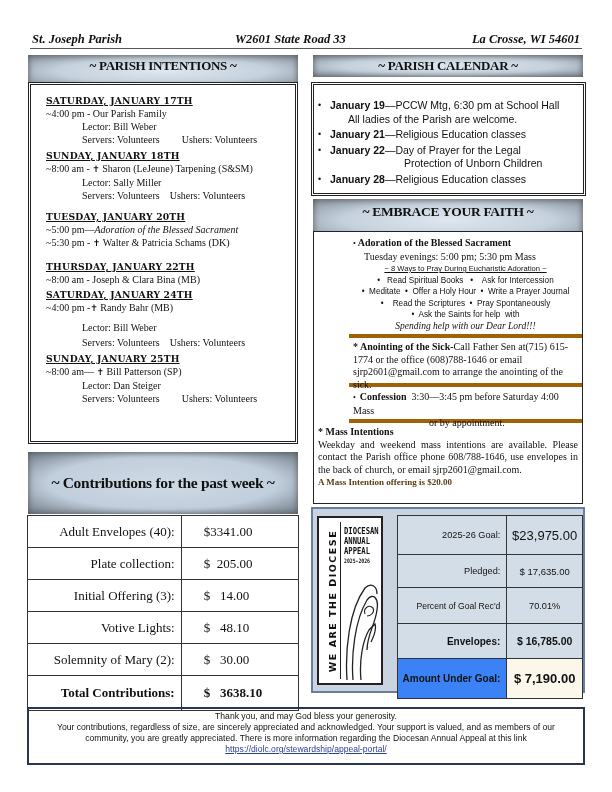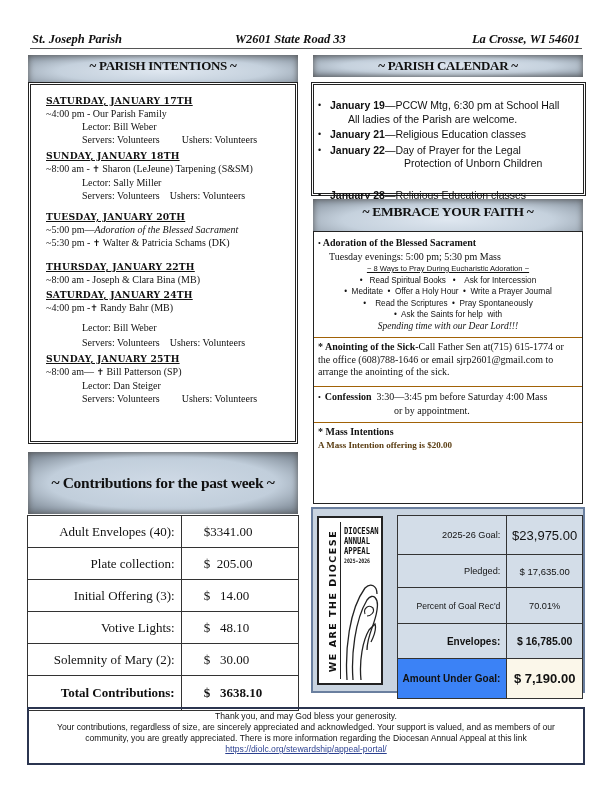--- a/index.html
+++ b/index.html
@@ -27,21 +27,21 @@
   .cross { font-family:"DejaVu Sans", sans-serif; font-weight:bold; font-size:9px; }
 
   
   .cal { font-family:"Liberation Sans", sans-serif; font-size:10.5px; line-height:13.5px; }
   .cal .it { position:relative; padding-left:14px; white-space:nowrap; }
   .cal .it::before { content:"•"; position:absolute; left:2px; font-size:9px; }
   .cal b { font-weight:bold; }
 
   
   .faith { font-size:10px; line-height:12.5px; }
-  .sec { border-bottom:1px solid #a16207; padding:3px 4px 3px 4px; }
+  .sec { border-bottom:4px solid #a16207; padding:3px 4px 3px 4px;margin-left:35px; }
   .sans { font-family:"Liberation Sans", sans-serif; font-size:8.2px; line-height:11.5px; text-align:center; }
 
   
   .ctab { border-collapse:collapse; font-size:13px; }
   .ctab td { border:1.2px solid #333; height:31px; padding:0 6px; }
   .ctab td.l { text-align:right; width:144px; }
   .ctab td.v { text-align:left; padding-left:22px; width:90px; }
 
   
   .daa { font-family:"Liberation Sans", sans-serif; }
@@ -108,47 +108,48 @@
 </div>
 
 <div class="abs bar" style="left:313px;top:55px;width:270px;height:22px;line-height:22px;font-size:13px;">
   <span>~ PARISH CALENDAR ~</span>
 </div>
 <div class="abs box cal" style="left:311px;top:82px;width:275px;height:114px;padding:14px 4px 0 2px;">
   <div class="it"><b>January 19</b><span>—PCCW Mtg, 6:30 pm at School Hall</span></div>
   <div style="padding-left:32px;margin-bottom:2px">All ladies of the Parish are welcome.</div>
   <div class="it" style="margin-bottom:2px"><b>January 21</b><span>—Religious Education classes</span></div>
   <div class="it"><b>January 22</b><span>—Day of Prayer for the Legal</span></div>
-  <div style="padding-left:88px;margin-bottom:18px">Protection of Unborn Children</div>
+  <div style="padding-left:88px;margin-bottom:2px">Protection of Unborn Children</div>
   <div class="it"><b>January 28</b><span>—Religious Education classes</span></div>
 </div>
 
 <div class="abs bar" style="left:313px;top:199px;width:270px;height:42px;line-height:26px;font-size:13.5px;">
   <span>~ EMBRACE  YOUR  FAITH ~</span>
 </div>
 <div class="abs faith" style="left:313px;top:231px;width:270px;height:273px;border:1.5px solid #222;box-sizing:border-box;background:#fff;">
   <div class="sec" style="height:106px;box-sizing:border-box;padding-top:5px;">
     <div><span style="font-size:8px">•&nbsp;</span><b>Adoration of the Blessed Sacrament</b></div>
     <div style="padding-left:11px;">Tuesday evenings: 5:00 pm; 5:30 pm Mass</div>
     <div class="sans" style="text-decoration:underline;font-size:7.6px;">~ 8 Ways to Pray During Eucharistic Adoration ~</div>
     <div class="sans" style="white-space:pre">•   Read Spiritual Books   •    Ask for Intercession</div>
     <div class="sans" style="white-space:pre">•  Meditate  •  Offer a Holy Hour  •  Write a Prayer Journal</div>
     <div class="sans" style="white-space:pre">•    Read the Scriptures  •  Pray Spontaneously</div>
     <div class="sans" style="white-space:pre">•  Ask the Saints for help  with</div>
-    <div style="text-align:center;font-style:italic;font-size:9.5px;line-height:11px;">Spending time with our Dear Lord!!!</div>
+    <div style="text-align:center;font-style:italic;font-size:9.5px;line-height:11px;">Spending help with our Dear Lord!!!</div>
   </div>
   <div class="sec" style="height:49px;box-sizing:border-box;">
     <b>* Anointing of the Sick-</b><span>Call Father Sen at(715) 615-1774 or the office (608)788-1646 or email sjrp2601@gmail.com to arrange the anointing of the sick.</span>
   </div>
   <div class="sec" style="height:36px;box-sizing:border-box;padding-top:4px;">
     <div><span style="font-size:8px">•&nbsp;&nbsp;</span><b>Confession</b>&nbsp;&nbsp;<span>3:30—3:45 pm before Saturday 4:00 Mass</span></div>
     <div style="padding-left:76px">or by appointment.</div>
   </div>
   <div style="padding:3px 4px;">
     <div style="font-weight:bold">* Mass Intentions</div>
+    <div style="text-align:justify">Weekday and weekend mass intentions are available. Please contact the Parish office phone 608/788-1646, use envelopes in the back of church, or email sjrp2601@gmail.com.</div>
     <div style="font-weight:bold;color:#5a3d12;font-size:9px;">A Mass Intention offering is $20.00</div>
   </div>
 </div>
 
 <div class="abs bar" style="left:28px;top:452px;width:270px;height:62px;line-height:62px;font-size:15.5px;background:radial-gradient(ellipse at center,#cfdae6 0%,#c1cedb 60%,#6f7a86 100%);">
   <span>~ Contributions for the past week ~</span>
 </div>
 <table class="abs ctab" style="left:27px;top:515px;width:272px;">
   <tbody>
       <tr>

